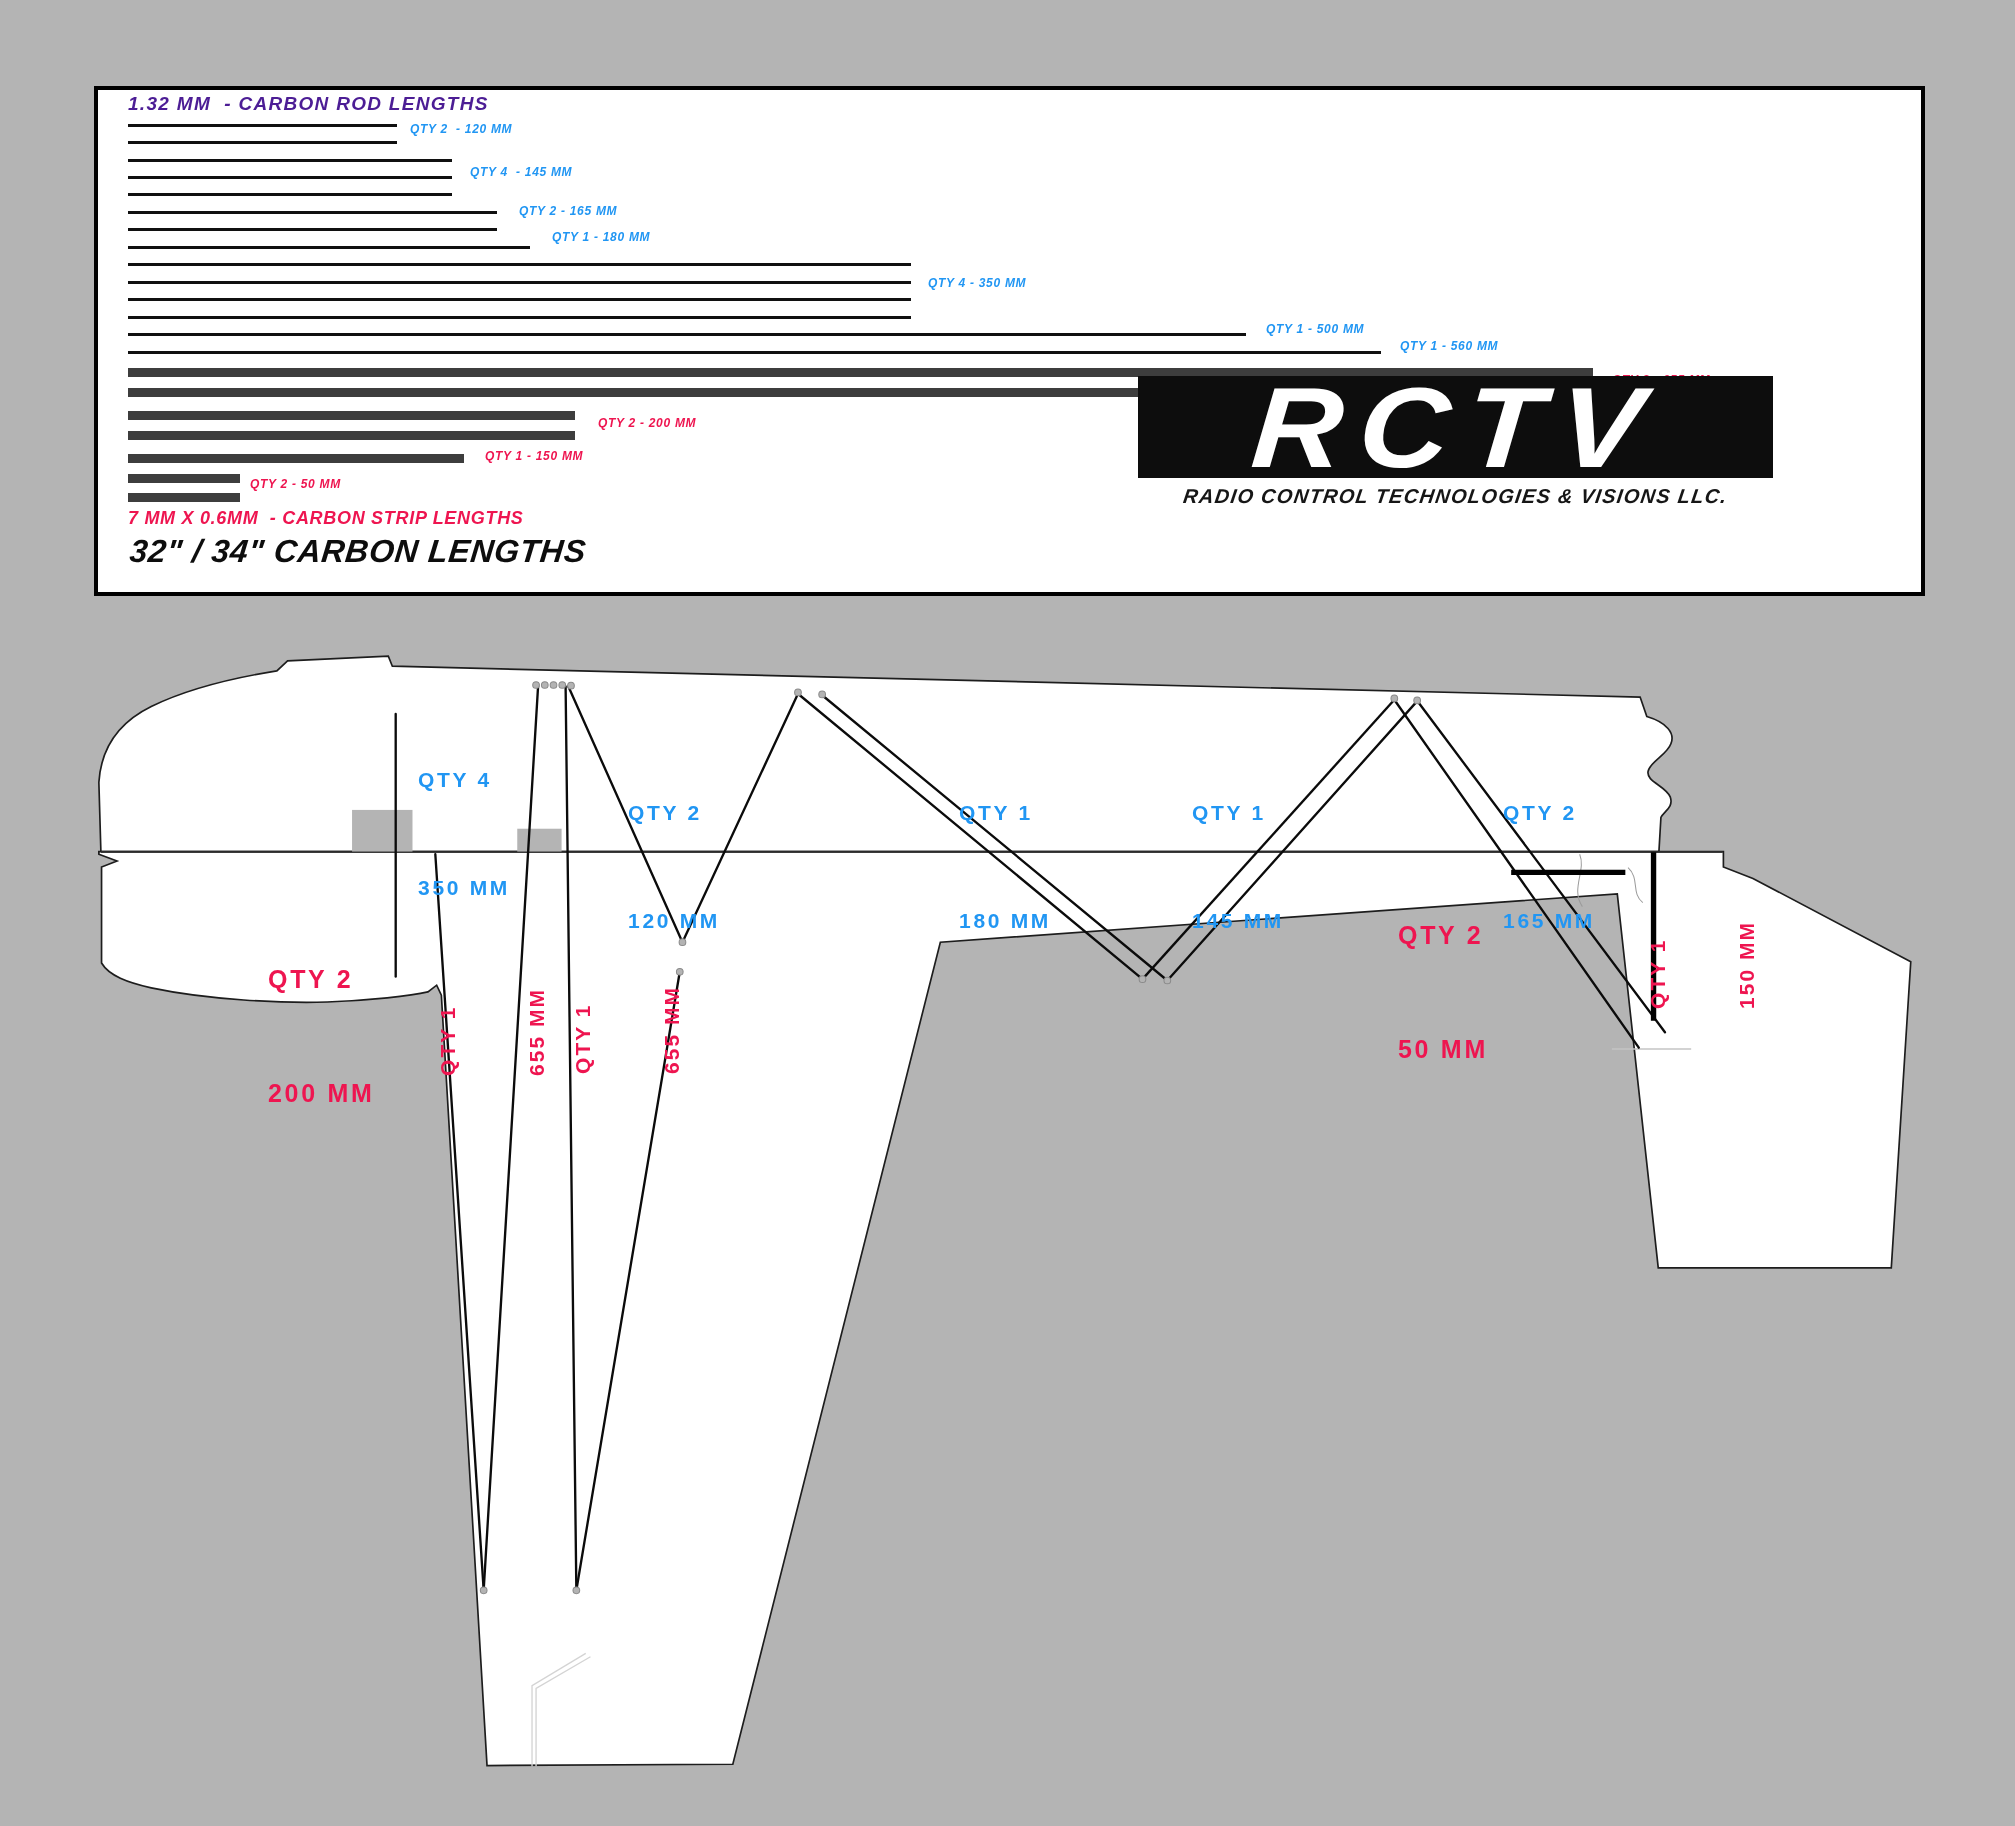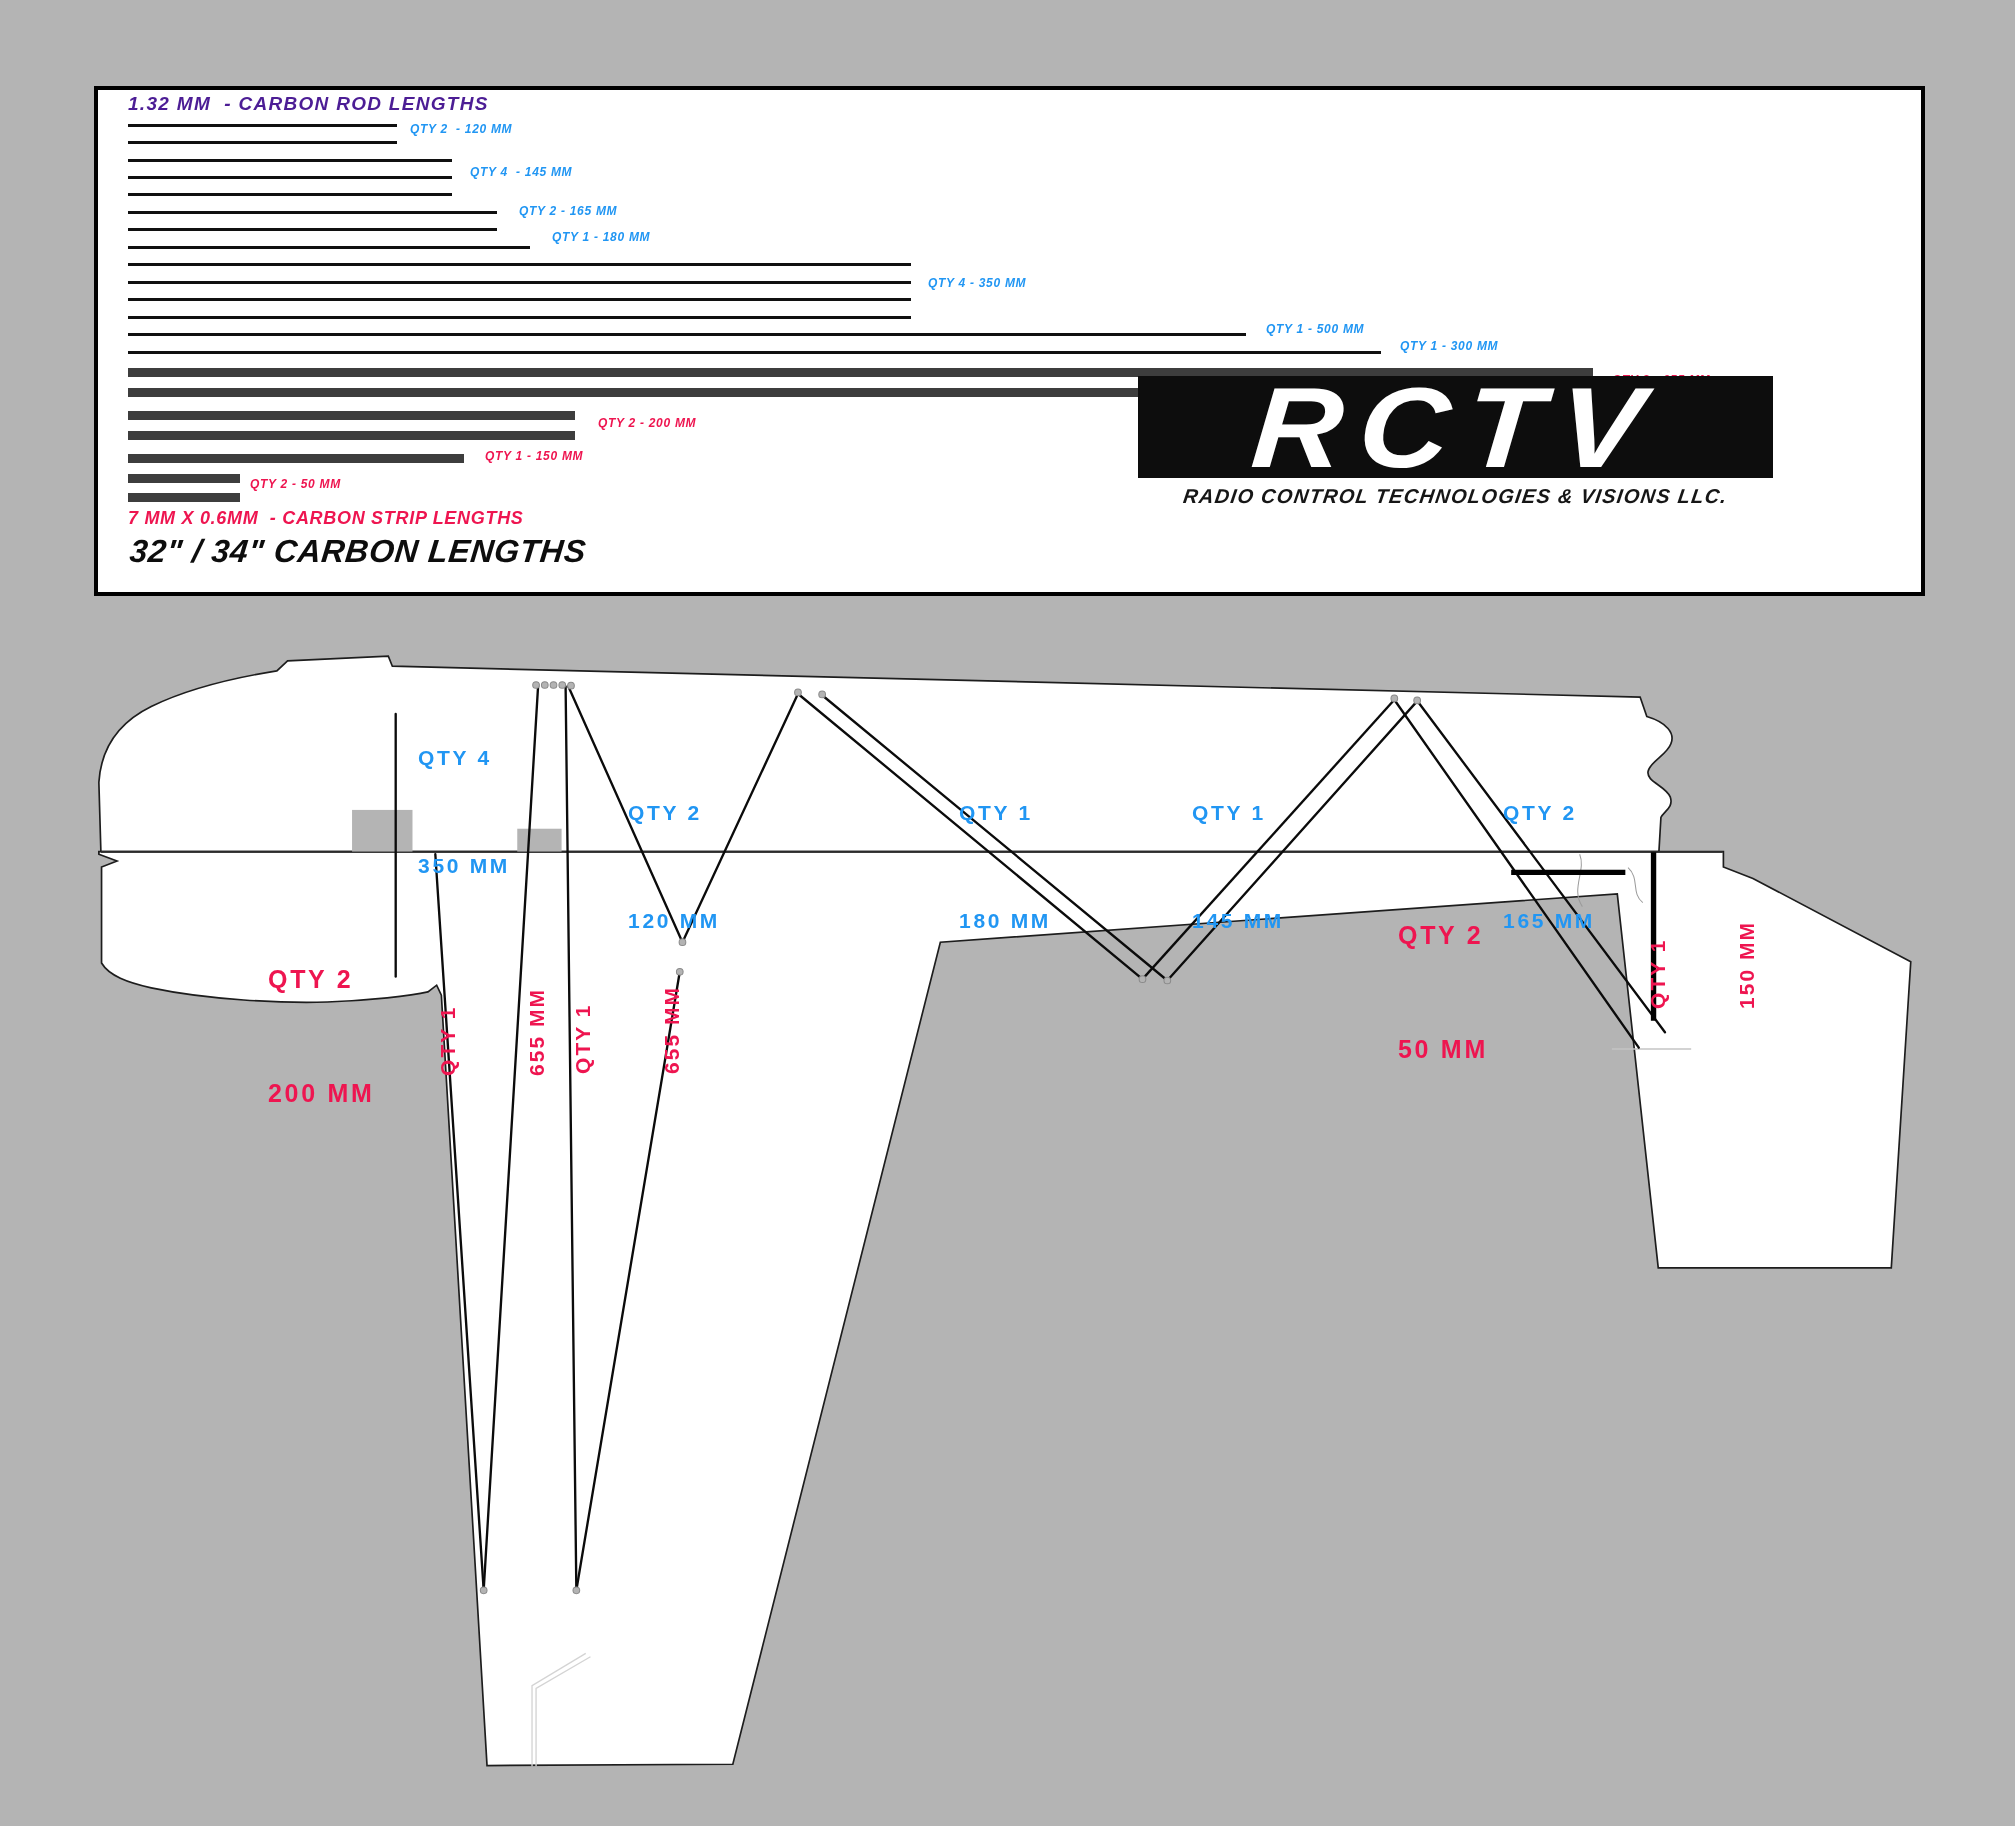--- a/index.html
+++ b/index.html
@@ -84,21 +84,21 @@
     <div class="bar rod" style="top: 246px; width: 402px;"></div>
     <div class="bar-label blue" style="left: 552px; top: 230px;">QTY 1 - 180 MM</div>
     <div class="bar rod" style="top: 263px; width: 783px;"></div>
     <div class="bar rod" style="top: 281px; width: 783px;"></div>
     <div class="bar rod" style="top: 298px; width: 783px;"></div>
     <div class="bar rod" style="top: 316px; width: 783px;"></div>
     <div class="bar-label blue" style="left: 928px; top: 268px; margin-top: 8px;">QTY 4 - 350 MM</div>
     <div class="bar rod" style="top: 333px; width: 1118px;"></div>
     <div class="bar-label blue" style="left: 1266px; top: 322px;">QTY 1 - 500 MM</div>
     <div class="bar rod" style="top: 351px; width: 1253px;"></div>
-    <div class="bar-label blue" style="left: 1400px; top: 339px;">QTY 1 - 300 MM</div>
+    <div class="bar-label blue" style="left: 1400px; top: 339px;">QTY 1 - 560 MM</div>
     <div class="bar strip" style="top: 368px; width: 1465px;"></div>
     <div class="bar strip" style="top: 388px; width: 1465px;"></div>
     <div class="bar-label red" style="left: 1612px; top: 373px;">QTY 2 - 655 MM</div>
     <div class="bar strip" style="top: 411px; width: 447px;"></div>
     <div class="bar strip" style="top: 431px; width: 447px;"></div>
     <div class="bar-label red" style="left: 598px; top: 416px;">QTY 2 - 200 MM</div>
     <div class="bar strip" style="top: 454px; width: 336px;"></div>
     <div class="bar-label red" style="left: 485px; top: 449px;">QTY 1 - 150 MM</div>
     <div class="bar strip" style="top: 474px; width: 112px;"></div>
     <div class="bar strip" style="top: 493px; width: 112px;"></div>
@@ -180,21 +180,21 @@
       <circle cx="2110" cy="1043" r="5"></circle>
     <circle cx="720" cy="2368" r="5"></circle>
       <circle cx="858" cy="2368" r="5"></circle>
     <circle cx="1016" cy="1403" r="5"></circle>
       <circle cx="1701" cy="1458" r="5"></circle>
     <circle cx="1738" cy="1460" r="5"></circle>
       <circle cx="1012" cy="1447" r="5"></circle>
   </g>
 </svg>
 
-<div class="dlabel blue" style="left:418px;top:668px;">
+<div class="dlabel blue" style="left:418px;top:690px;">
   <span class="l1">QTY 4</span>
   <span class="l2">350 MM</span>
 </div>
 <div class="dlabel blue" style="left:628px;top:723px;">
   <span class="l1">QTY 2</span>
   <span class="l2">120 MM</span>
 </div>
 <div class="dlabel blue" style="left:959px;top:723px;">
   <span class="l1">QTY 1</span>
   <span class="l2">180 MM</span>

